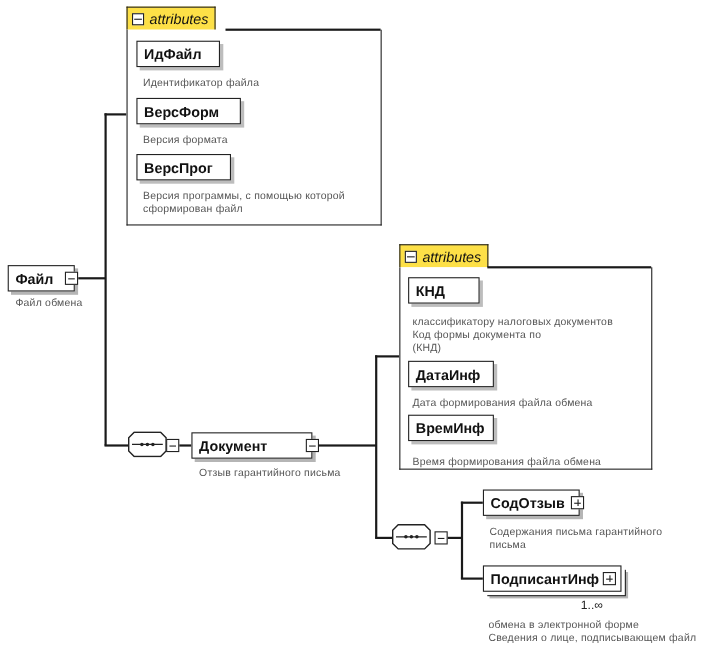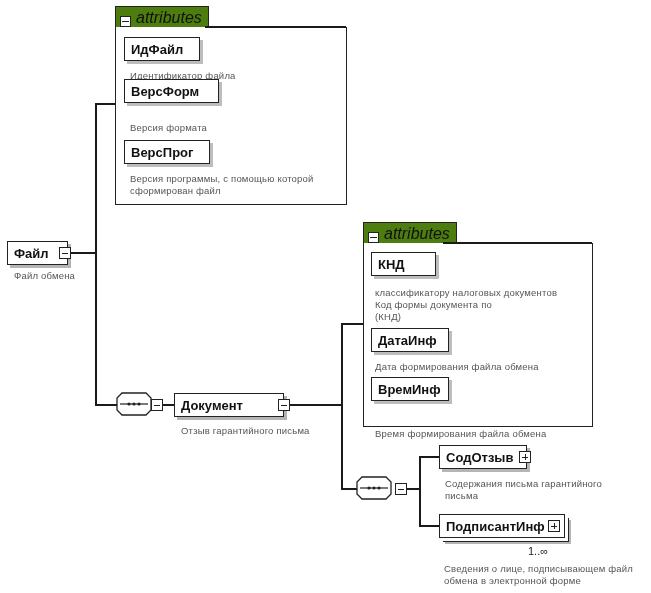--- a/index.html
+++ b/index.html
@@ -1,22 +1,22 @@
 <!DOCTYPE html>
 <html><head>
 <meta charset="utf-8">
 <style>
   html, body { margin: 0; padding: 0; }
   body { width: 651px; height: 593px; background: #ffffff; position: relative; overflow: hidden;
          font-family: "Liberation Sans", sans-serif; color: #111; }
   .line { position: absolute; background: #1a1a1a; }
   .panel { position: absolute; border: 1.5px solid #222; background: #fff; }
-  .panel-tab { position: absolute; border: 1.5px solid #222; border-bottom: none; background: #4d7c0f;
-               height: 20px; display: flex; align-items: flex-end; padding: 0 6px 0 4px; font-style: italic;
-               font-size: 16px; }
+  .panel-tab { position: absolute; border: 1.5px solid #222; border-bottom: none; background: #fde047;
+               height: 20px; display: flex; align-items: center; padding: 0 6px 0 4px; font-style: italic;
+               font-size: 13px; }
   .mini-box { width: 9px; height: 9px; border: 1px solid #222; display: inline-block; position: relative; margin-right: 5px; background:#fff; }
   .mini-box::after { content: ""; position: absolute; left: 1px; right: 1px; top: 4px; height: 1px; background: #222; }
   .node { position: absolute; border: 1.5px solid #222; background: #fff; font-weight: bold; font-size: 13px;
           display: flex; align-items: center; padding: 0 6px; box-shadow: 3px 3px 0 #b5b5b5; height: 22px; }
   .node.attr { box-shadow: 3px 3px 0 #bdbdbd; }
   .stacked { box-shadow: 3px 3px 0 #fff, 4px 4px 0 #222, 6px 6px 0 #b5b5b5; }
   .desc { position: absolute; font-size: 9.5px; color: #555; line-height: 12px; letter-spacing: 0.2px; }
   .toggle { position: absolute; width: 10px; height: 10px; border: 1px solid #222; background: #fff; }
   .toggle::after { content: ""; position: absolute; left: 2px; right: 2px; top: 4.5px; height: 1px; background: #222; }
   .toggle.plus::before { content: ""; position: absolute; top: 2px; bottom: 2px; left: 4.5px; width: 1px; background: #222; }
@@ -61,21 +61,21 @@
 </div>
 <div class="panel" style="left:115px; top:27px; width:230px; height:177px; border-top:none;">
   <div class="line" style="left:89px; top:-1px; width:141px; height:1.5px;"></div>
 </div>
 
 <div class="node attr" style="left:124px; top:37px; width:62px;">
   <span>ИдФайл</span>
 </div>
 <div class="desc" style="left:130px; top:70px;">Идентификатор файла</div>
 
-<div class="node attr" style="left:124px; top:79px; width:81px;text-align:right;">
+<div class="node attr" style="left:124px; top:89px; width:81px;text-align:right;">
   <span>ВерсФорм</span>
 </div>
 <div class="desc" style="left:130px; top:122px;">Версия формата</div>
 
 <div class="node attr" style="left:124px; top:140px; width:72px;">
   <span>ВерсПрог</span>
 </div>
 <div class="desc" style="left:130px; top:173px;">
   <div>Версия программы, с помощью которой</div>
   <div>сформирован файл</div>
@@ -114,21 +114,21 @@
 </div>
 
 <div class="node attr" style="left:371px; top:328px; width:64px;">
   <span>ДатаИнф</span>
 </div>
 <div class="desc" style="left:375px; top:361px;">Дата формирования файла обмена</div>
 
 <div class="node attr" style="left:371px; top:377px; width:64px;">
   <span>ВремИнф</span>
 </div>
-<div class="desc" style="left:375px; top:428px;">Время формирования файла обмена</div>
+<div class="desc" style="left:375px; top:415px;">Время формирования файла обмена</div>
 
 <svg class="seq" style="left:356px; top:476px;" viewBox="0 0 42 24">
   <polygon points="6,1 30,1 35,6 35,18 30,23 6,23 1,18 1,6" fill="#fff" stroke="#222" stroke-width="1.3"></polygon>
   <line x1="4" y1="12" x2="32" y2="12" stroke="#222" stroke-width="1.2"></line>
   <circle cx="13" cy="12" r="1.6" fill="#222"></circle>
     <circle cx="18" cy="12" r="1.6" fill="#222"></circle>
     <circle cx="23" cy="12" r="1.6" fill="#222"></circle>
 </svg>
 <div class="toggle" style="left:395px; top:483px;"></div>
 
@@ -140,15 +140,15 @@
   <div>Содержания письма гарантийного</div>
   <div>письма</div>
 </div>
 
 <div class="node stacked" style="left:439px; top:514px; width:102px; padding-right:16px;">
   <span>ПодписантИнф</span>
 </div>
 <div class="toggle plus" style="left:548px; top:520px;"></div>
 <div class="card" style="left:528px; top:545px;">1..∞</div>
 <div class="desc" style="left:444px; top:563px;">
+  <div>обмена в электронной форме</div>
   <div>Сведения о лице, подписывающем файл</div>
-  <div>обмена в электронной форме</div>
 </div>
 
 </body></html>

